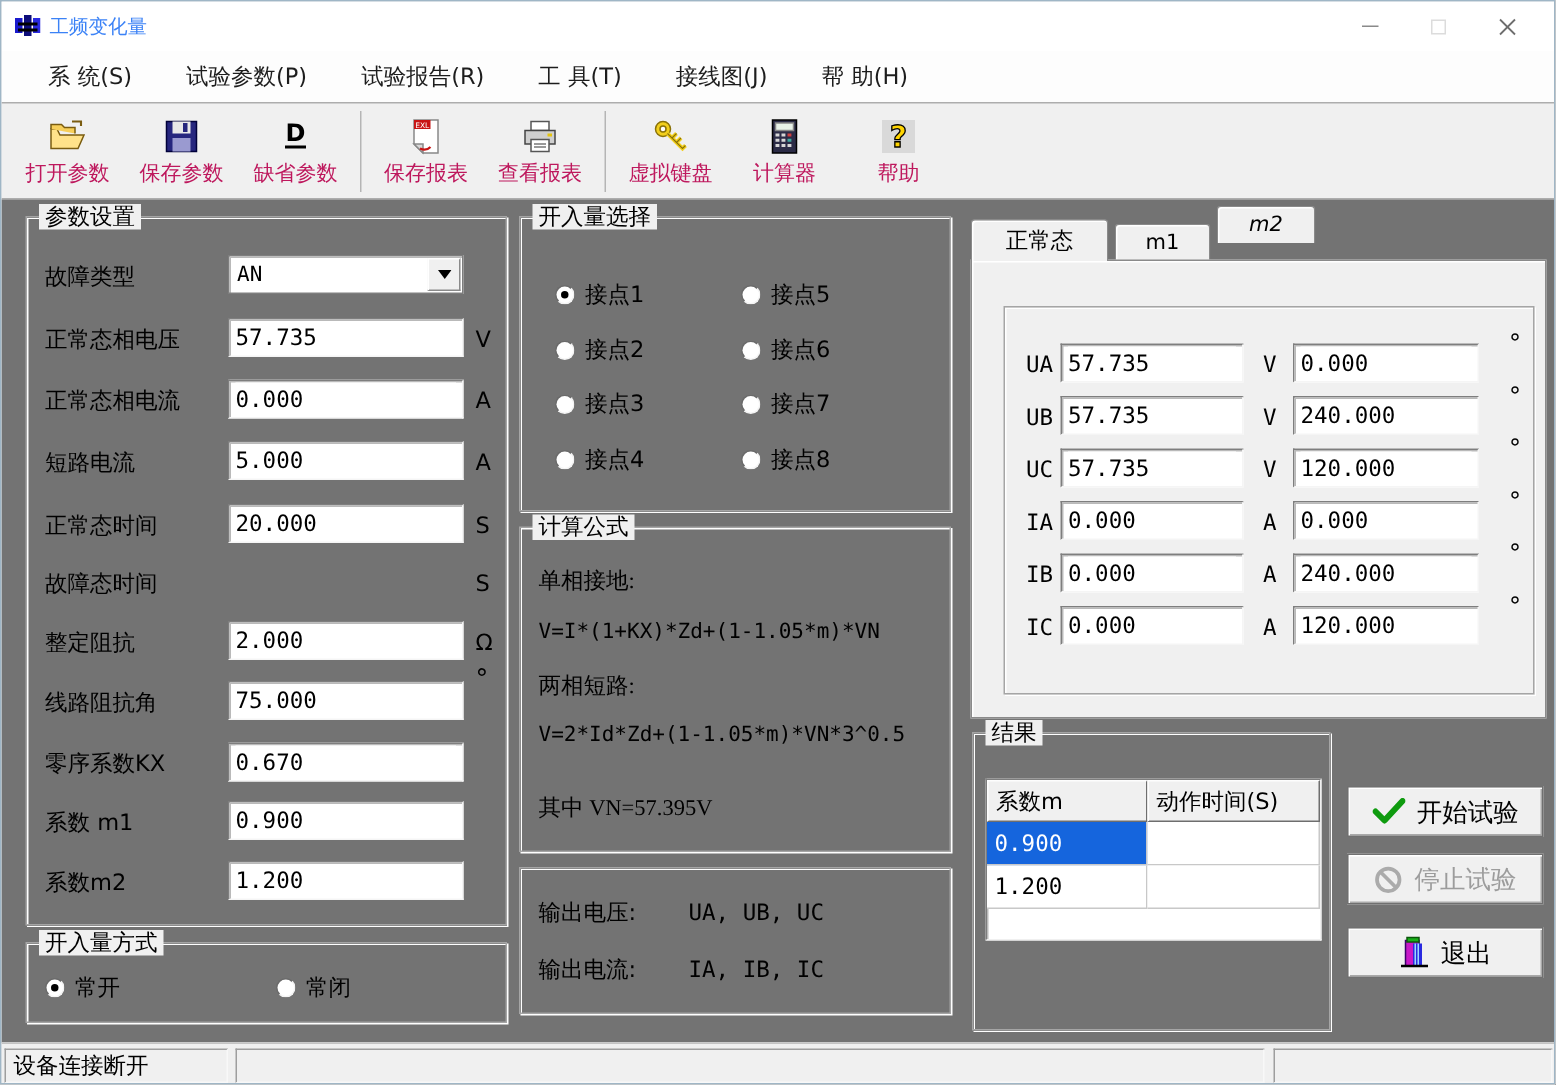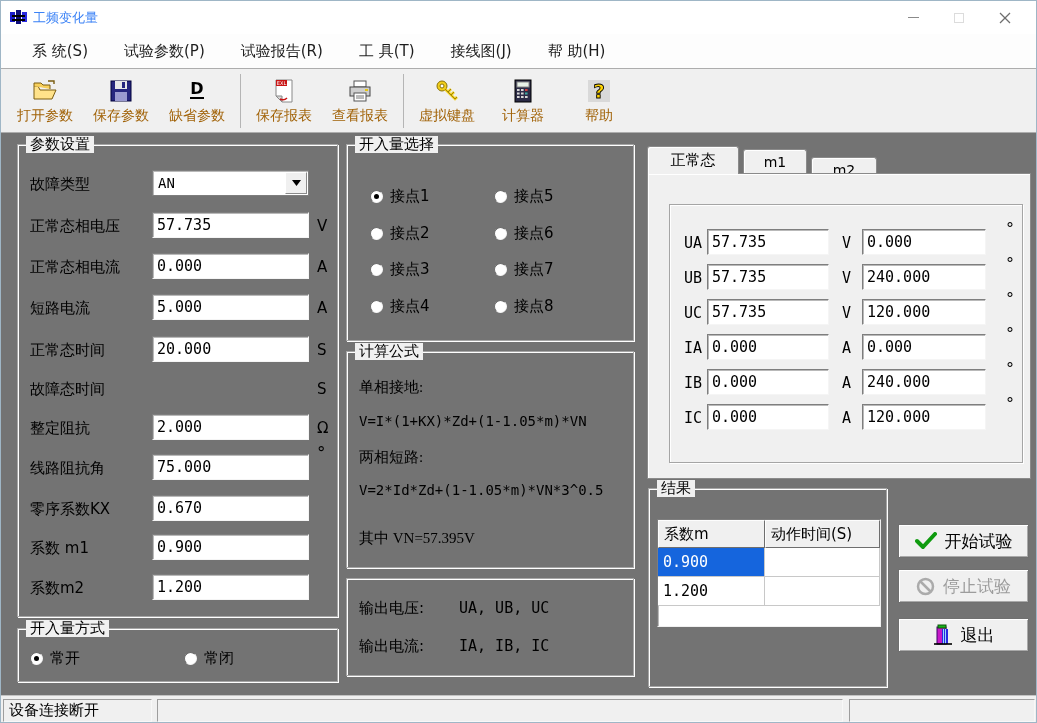--- a/index.html
+++ b/index.html
@@ -17,21 +17,21 @@
   .wc-close svg{display:block;}
 
   
   .menubar{position:absolute;left:0;top:33px;width:100%;height:34px;background:#fdfdfd;display:flex;align-items:center;padding-left:22px;}
   .menu-item{font-size:15px;color:#1d1d1d;padding:4px 9px;margin-right:18px;cursor:default;}
 
   
   .toolbar{position:absolute;left:0;top:67px;width:100%;height:65px;background:#f0f0f0;border-top:1px solid #adadad;border-bottom:1px solid #adadad;display:flex;align-items:center;padding-left:6px;}
   .tbtn{width:76px;height:58px;display:flex;flex-direction:column;align-items:center;justify-content:center;cursor:pointer;}
   .tbtn .ticon{height:28px;display:flex;align-items:center;justify-content:center;}
-  .tbtn .tlabel{font-size:14px;color:#a16207;margin-top:2px;white-space:nowrap;}
+  .tbtn .tlabel{font-size:14px;color:#be185d;margin-top:2px;white-space:nowrap;}
   .tsep{width:1px;height:54px;background:#b5b5b5;margin:0 5px;}
 
   
   .client{position:absolute;left:0;top:132px;width:1037px;height:562px;background:#737373;}
 
   .groupbox{position:absolute;border:1px solid #a5a5a5;box-shadow:1px 1px 0 #ffffff, inset 1px 1px 0 #ffffff;}
   .gtitle{position:absolute;top:-9px;left:8px;background:#f0f0f0;padding:0 4px;font-size:15px;color:#000;line-height:17px;}
 
   .flabel{position:absolute;font-size:15px;color:#000;white-space:nowrap;}
   .field{position:absolute;height:26px;background:#fff;border:1px solid #7e7e7e;border-bottom-color:#f5f5f5;border-right-color:#f5f5f5;box-shadow:inset 1px 1px 0 #b9b9b9;}
@@ -348,21 +348,21 @@
 
     <div class="outputbox" style="left:345px;top:445px;width:288px;height:98px;">
       <span class="flabel" style="left:12px;top:20px;">输出电压:</span>
       <span class="flabel" style="left:112px;top:20px;font-family:'DejaVu Sans Mono',monospace;">UA, UB, UC</span>
       <span class="flabel" style="left:12px;top:58px;">输出电流:</span>
       <span class="flabel" style="left:112px;top:58px;font-family:'DejaVu Sans Mono',monospace;">IA, IB, IC</span>
     </div>
 
     <div class="tab active" style="left:646px;top:16px;width:92px;">正常态</div>
     <div class="tab" style="left:742px;top:16px;width:64px;">m1</div>
-    <div class="tab" style="left:810px;top:24px;width:66px;">m2</div>
+    <div class="tab" style="left:810px;top:4px;width:66px;font-style:italic;">m2</div>
     <div class="tabpane" style="left:646px;top:40px;width:384px;height:306px;"></div>
 
     <div class="innerbox" style="left:668px;top:71px;width:354px;height:259px;z-index:2;">
       <span class="ph-name" style="left:14px;top:29px;">UA</span>
       <div class="field" style="left:37px;top:24px;width:122px;">
           <input value="57.735" style="">
         </div>
       <span class="ph-unit" style="left:172px;top:29px;">V</span>
       <div class="field" style="left:192px;top:24px;width:124px;">
           <input value="0.000" style="">

